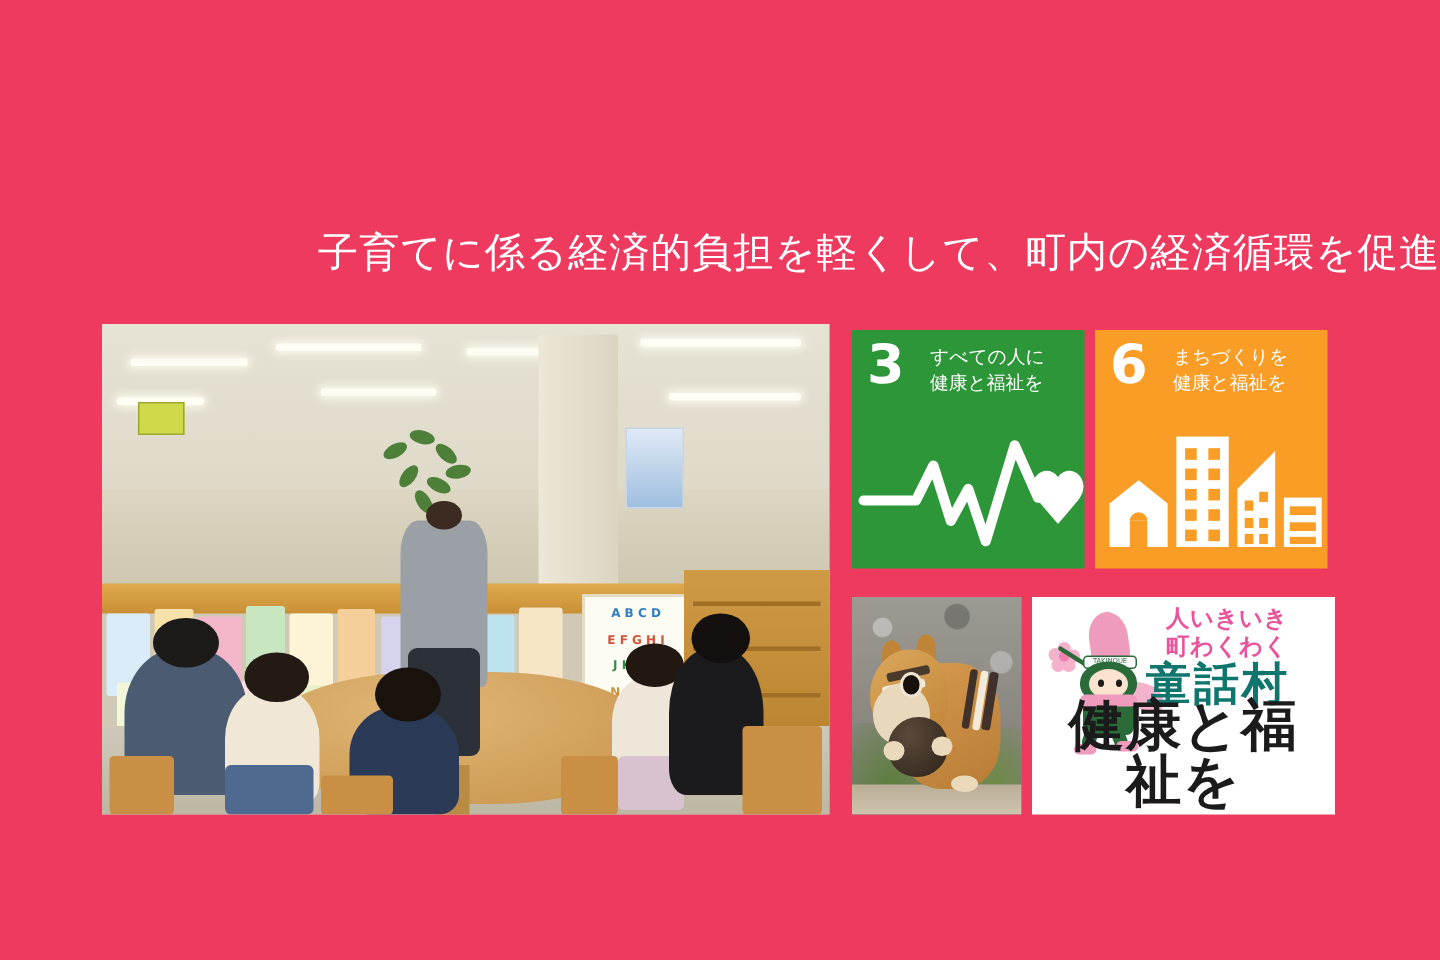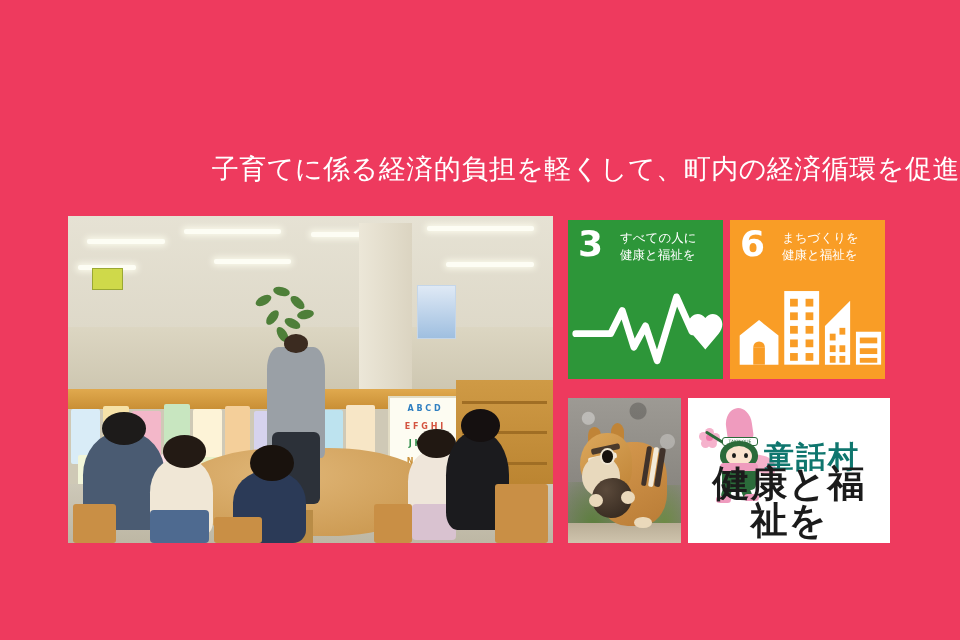--- a/index.html
+++ b/index.html
@@ -365,17 +365,21 @@
       <div class="m-eye" style="left:32px;"></div>
       <div class="m-eye" style="left:44px;"></div>
       <div class="m-body"></div>
       <div class="m-scarf"></div>
       <div class="m-leg" style="left:22px;top:78px;width:9px;height:13px;transform:rotate(18deg);"></div>
       <div class="m-leg" style="left:42px;top:78px;width:9px;height:13px;transform:rotate(-22deg);"></div>
       <div class="m-boot" style="left:16px;top:88px;width:15px;height:7px;"></div>
       <div class="m-boot" style="left:44px;top:86px;width:15px;height:7px;"></div>
     </div>
 
+    <div class="logo-copy">
+      <div>人いきいき</div>
+      <div>町わくわく</div>
+    </div>
     <div class="logo-dowa">童話村</div>
     <div class="logo-name">健康と福祉を</div>
   </div>
 
 </div>
 
 </body></html>

